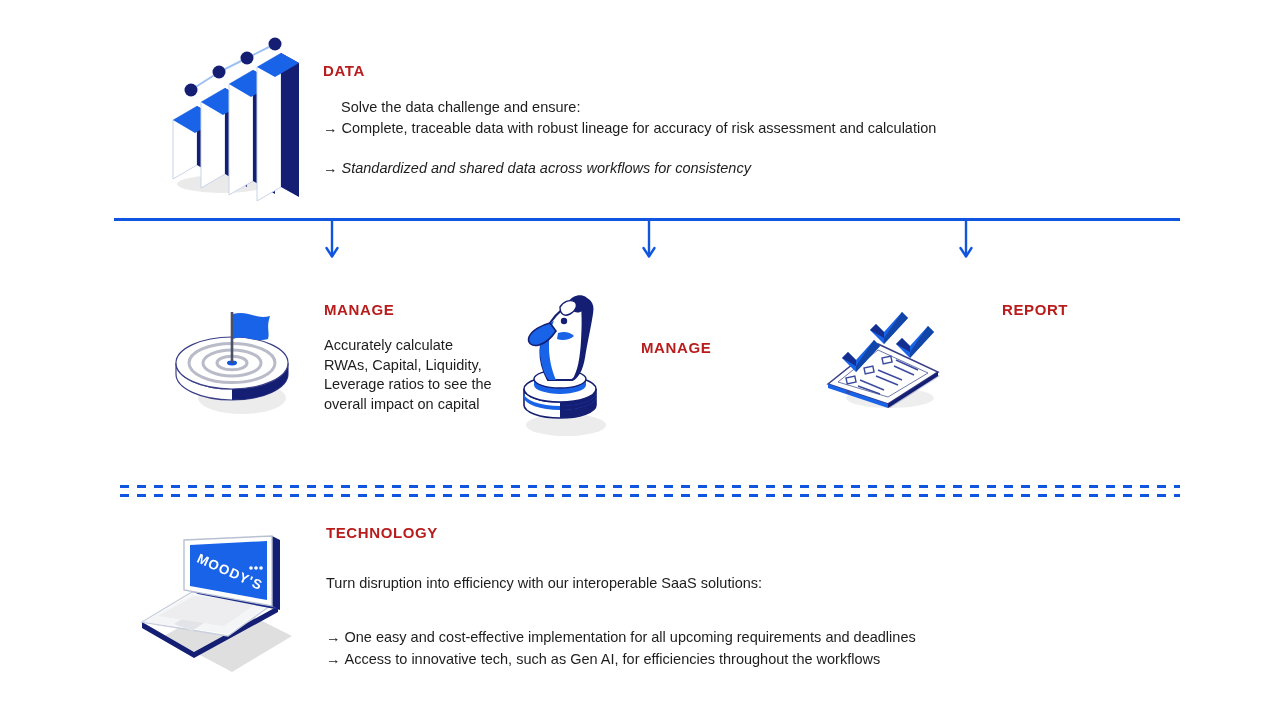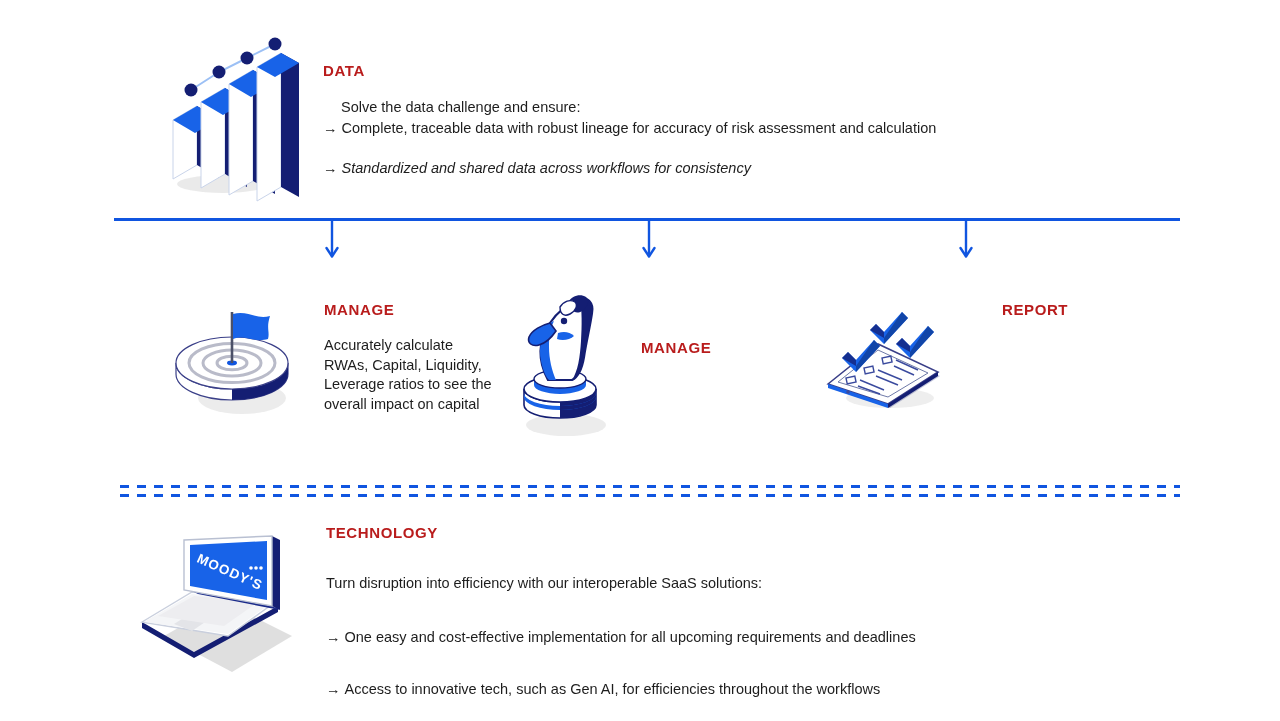--- a/index.html
+++ b/index.html
@@ -292,17 +292,17 @@
 
   <div class="abs sec-title" style="left:326px; top:525px;">TECHNOLOGY</div>
 
   <div class="abs body-line" style="left:326px; top:574px;">Turn disruption into efficiency with our interoperable SaaS solutions:</div>
 
   <div class="abs arrow-item" style="left:326px; top:628px;">
     <span class="arrow-glyph">→</span><span>One easy and cost-effective implementation for all upcoming requirements and deadlines</span>
   </div>
 
 
-  <div class="abs arrow-item" style="left:326px; top:680px;">
+  <div class="abs arrow-item" style="left:326px; top:650px;">
     <span class="arrow-glyph">→</span><span>Access to innovative tech, such as Gen AI, for efficiencies throughout the workflows</span>
   </div>
 
 </div>
 
 </body></html>

